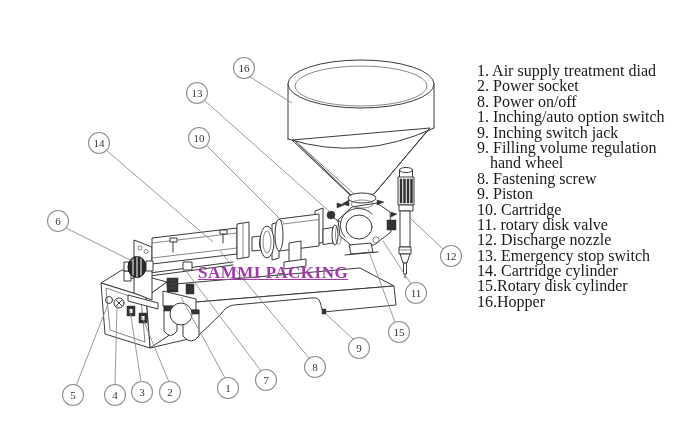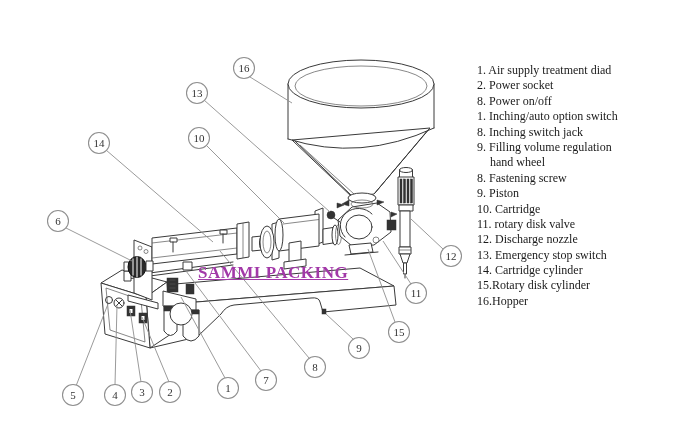--- a/index.html
+++ b/index.html
@@ -10,21 +10,21 @@
   .ln{fill:none;stroke:#3a3a3a;stroke-width:1;stroke-linejoin:round;stroke-linecap:round;}
   .w{fill:#ffffff;stroke:#3a3a3a;stroke-width:1;stroke-linejoin:round;}
   .dk{fill:#333333;stroke:#333333;stroke-width:.5;}
   .thin{fill:none;stroke:#555555;stroke-width:.7;}
   
   .leader{fill:none;stroke:#8f8f8f;stroke-width:.9;}
   .co{fill:#ffffff;stroke:#8f8f8f;stroke-width:1.1;}
   .con{font-family:"Liberation Serif",serif;font-size:11px;fill:#333333;text-anchor:middle;}
   
   #parts{position:absolute;left:477px;top:63px;width:215px;color:#1a1a1a;
-         font-size:12px;line-height:15.4px;white-space:nowrap;}
+         font-size:16px;line-height:15.4px;white-space:nowrap;}
   .pl-line{height:15.4px;}
   .indent{padding-left:13px;}
   
   #wm{position:absolute;left:198px;top:263px;width:160px;
       font-weight:bold;font-size:17px;letter-spacing:.5px;color:#A238A8;
       font-family:"Liberation Serif",serif;white-space:nowrap;text-decoration:underline;}
 </style>
 </head>
 <body>
 
@@ -268,21 +268,21 @@
     </g>
   </svg>
 
   <div id="wm">SAMMI PACKING</div>
 
   <div id="parts">
     <div class="pl-line">1. Air supply treatment diad</div>
     <div class="pl-line">2. Power socket</div>
     <div class="pl-line">8. Power on/off</div>
     <div class="pl-line">1. Inching/auto option switch</div>
-    <div class="pl-line">8. Inching switch jack</div>
+    <div class="pl-line">9. Inching switch jack</div>
     <div class="pl-line">9. Filling volume regulation</div>
     <div class="pl-line indent">hand wheel</div>
     <div class="pl-line">8. Fastening screw</div>
     <div class="pl-line">9. Piston</div>
     <div class="pl-line">10. Cartridge</div>
     <div class="pl-line">11. rotary disk valve</div>
     <div class="pl-line">12. Discharge nozzle</div>
     <div class="pl-line">13. Emergency stop switch</div>
     <div class="pl-line">14. Cartridge cylinder</div>
     <div class="pl-line">15.Rotary disk cylinder</div>

